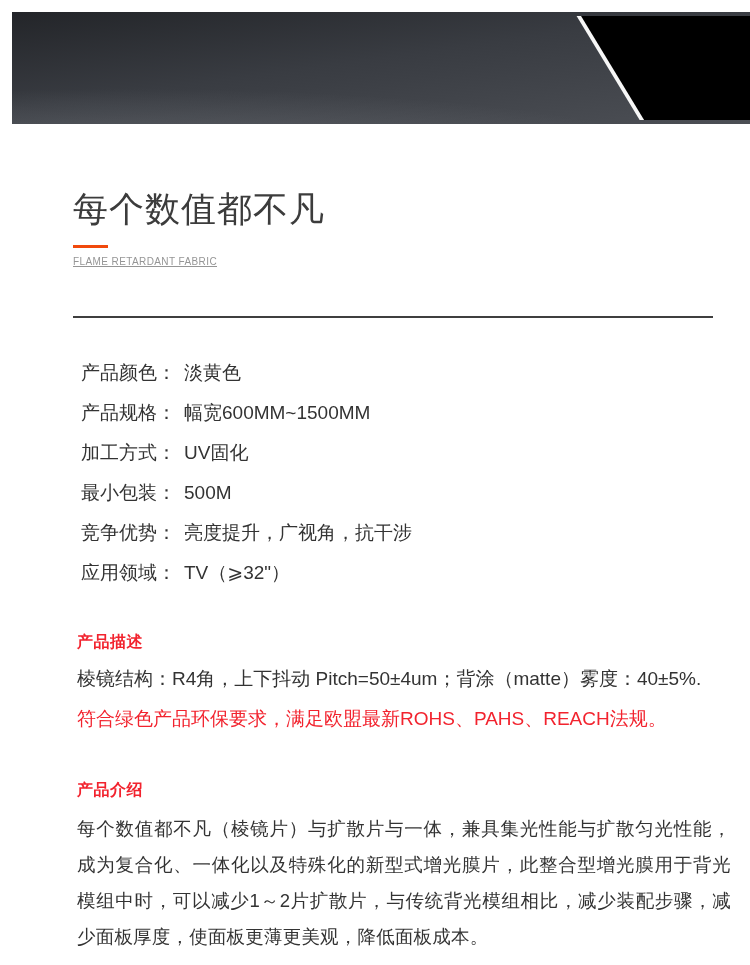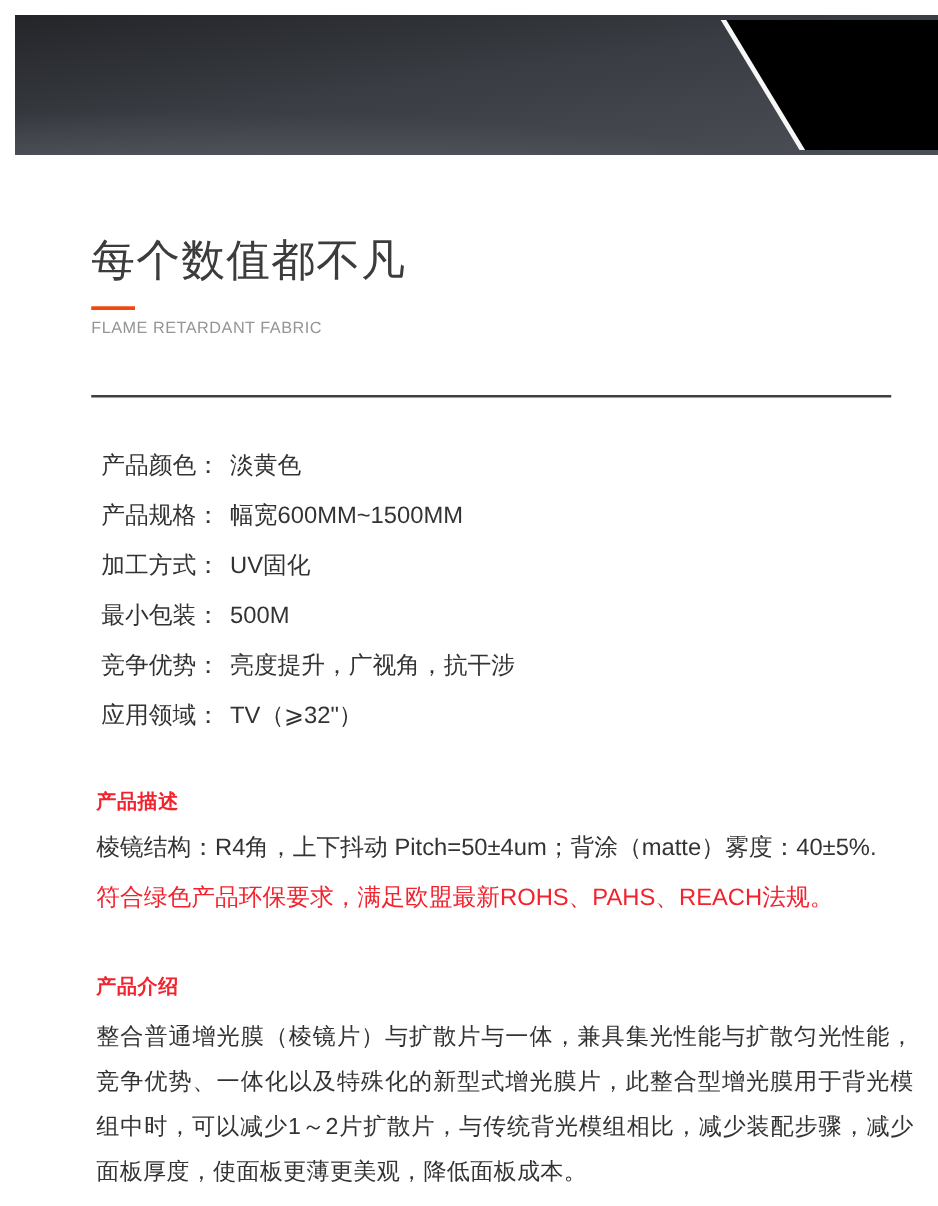--- a/index.html
+++ b/index.html
@@ -46,24 +46,25 @@
     letter-spacing: 1px;
   }
   .accent-dash {
     margin-top: 15px;
     width: 35px;
     height: 3px;
     background: #f1490c;
   }
   .subtitle {
     margin-top: 8px;
-    font-size: 13px;
+    font-size: 10px;
     line-height: 12px;
     color: #959595;
     letter-spacing: 0.4px;
+    text-decoration: underline;
   }
   .divider {
     margin-top: 48px;
     width: 640px;
     border: none;
     border-top: 2px solid #3f3f3f;
   }
 
   
   .specs { margin-top: 37px; }
@@ -144,16 +145,16 @@
   </div>
 
   <div class="section-description">
     <h2 class="red-heading">产品描述</h2>
     <p class="body-line">棱镜结构：R4角，上下抖动 Pitch=50±4um；背涂（matte）雾度：40±5%.</p>
     <p class="body-line red-text">符合绿色产品环保要求，满足欧盟最新ROHS、PAHS、REACH法规。</p>
   </div>
 
   <div class="section-intro">
     <h2 class="red-heading">产品介绍</h2>
-    <p class="intro-paragraph">整合普通增光膜（棱镜片）与扩散片与一体，兼具集光性能与扩散匀光性能，竞争优势、一体化以及特殊化的新型式增光膜片，此整合型增光膜用于背光模组中时，可以减少1～2片扩散片，与传统背光模组相比，减少装配步骤，减少面板厚度，使面板更薄更美观，降低面板成本。</p>
+    <p class="intro-paragraph">每个数值都不凡（棱镜片）与扩散片与一体，兼具集光性能与扩散匀光性能，成为复合化、一体化以及特殊化的新型式增光膜片，此整合型增光膜用于背光模组中时，可以减少1～2片扩散片，与传统背光模组相比，减少装配步骤，减少面板厚度，使面板更薄更美观，降低面板成本。</p>
   </div>
 
 </div>
 
 </body></html>

